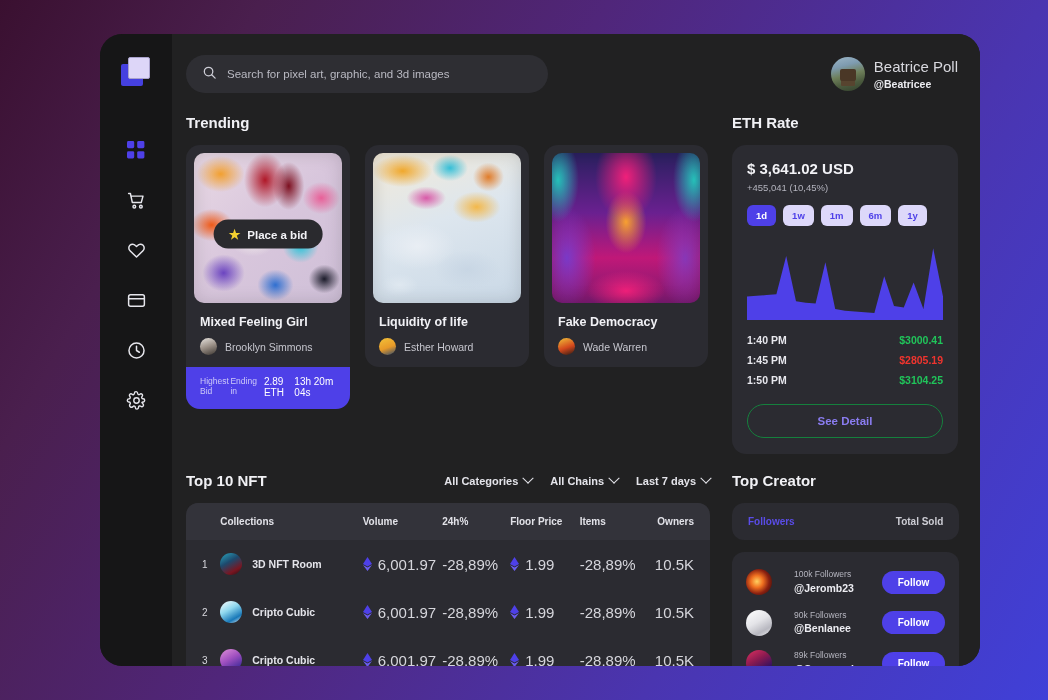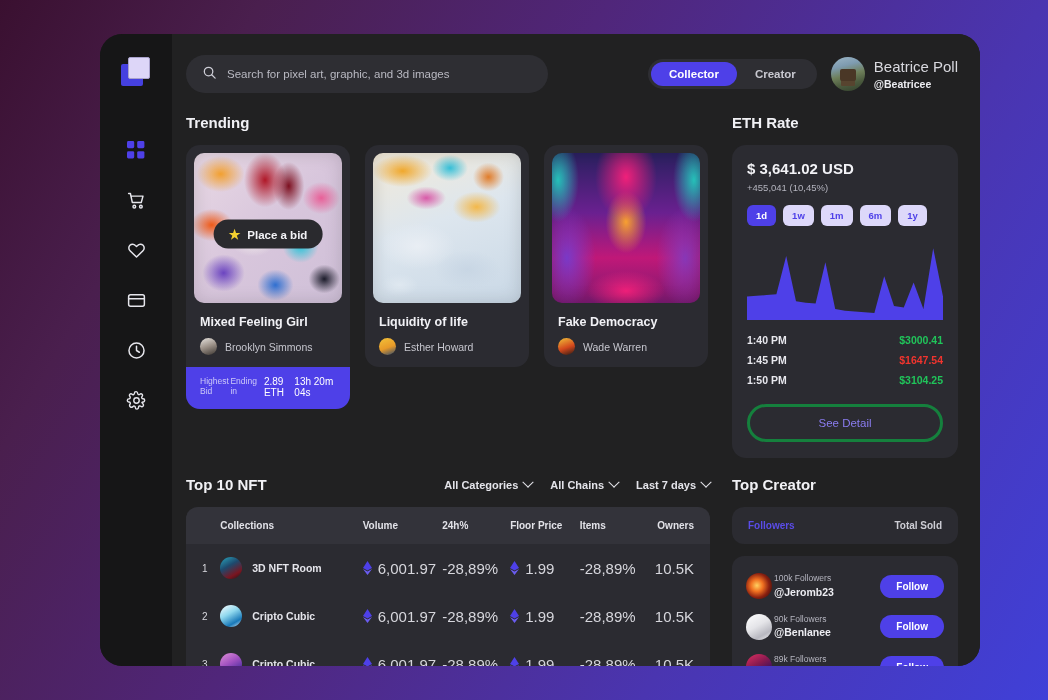--- a/index.html
+++ b/index.html
@@ -191,22 +191,22 @@
   .spark { margin-top: 16px; height: 78px; }
   .spark svg { display: block; width: 100%; height: 100%; }
   .rates { margin-top: 14px; display: flex; flex-direction: column; gap: 8px; }
   .rate-row { display: flex; justify-content: space-between; align-items: center; }
   .rate-time { font-size: 10.5px; font-weight: bold; color: #e8e8ee; }
   .rate-val { font-size: 10.5px; font-weight: bold; }
   .up { color: #20c45a; }
   .down { color: #f0342e; }
   .detail-btn {
     margin-top: 18px; width: 100%; padding: 10px 0;
-    background: transparent; border: 3px solid #15803d; border-radius: 20px;
-    color: #8a7cf0; font-size: 11.5px; font-weight: normal; cursor: pointer;
+    background: transparent; border: 1px solid #15803d; border-radius: 20px;
+    color: #8a7cf0; font-size: 11.5px; font-weight: bold; cursor: pointer;
     font-family: "Liberation Sans", sans-serif;
   }
 
   
   .table-head-row { display: flex; align-items: center; margin-bottom: 14px; }
   .filters { margin-left: auto; display: flex; gap: 18px; }
   .filter {
     font-size: 11px; font-weight: bold; color: #e4e4ea;
     display: flex; align-items: center; gap: 6px; cursor: pointer;
   }
@@ -233,21 +233,21 @@
   .eth-ico { width: 9px; height: 14px; flex-shrink: 0; }
 
   
   .creator-tabs {
     background: #2b2b31; border-radius: 12px; padding: 13px 16px;
     display: flex; justify-content: space-between; margin-bottom: 12px;
   }
   .ctab { font-size: 10px; font-weight: bold; color: #cdcdd4; cursor: pointer; }
   .ctab.active { color: #5a4ce8; }
   .creator-list { background: #2b2b31; border-radius: 12px; padding: 10px 14px; }
-  .creator-row { display: flex; align-items: center; gap: 2px; padding: 7px 0; }
+  .creator-row { display: flex; align-items: center; gap: 22px; padding: 7px 0; }
   .cr-av { width: 26px; height: 26px; border-radius: 50%; flex-shrink: 0; }
   .cr-1 { background: radial-gradient(circle at 42% 48%, #ffd060 0%, #f07020 30%, #8a2010 60%, #1a0a08 100%); }
   .cr-2 { background: linear-gradient(150deg,#ffffff 0%,#e4e4e8 45%,#b8b8c0 75%,#f4f4f6 100%); }
   .cr-3 { background: linear-gradient(150deg,#e03060 0%,#8a1a50 40%,#2a1060 78%,#120a30 100%); }
   .cr-txt { line-height: 1.4; flex: 1; }
   .cr-followers { font-size: 8.5px; color: #b6b6c0; }
   .cr-handle { font-size: 10.5px; color: #ededf2; font-weight: bold; }
   .follow-btn {
     background: #4e40e8; color: #fff; border: none; border-radius: 14px;
     padding: 6px 16px; font-size: 10px; font-weight: bold; cursor: pointer;
@@ -329,24 +329,20 @@
         <span>
           <svg width="15" height="15" viewBox="0 0 24 24" fill="none" stroke="#cdcdd6" stroke-width="2" stroke-linecap="round">
               <circle cx="10.5" cy="10.5" r="6.8"></circle>
               <path d="M15.6 15.6 21 21"></path>
             </svg>
         </span>
         <input type="text" placeholder="Search for pixel art, graphic, and 3d images" style="">
       </div>
 
       <div class="header-right">
-        <div class="segmented">
-          <div class="seg active">Collector</div>
-          <div class="seg">Creator</div>
-        </div>
         <div class="profile">
           <div class="avatar-lg"></div>
           <div class="profile-txt">
             <div class="profile-name">Beatrice Poll</div>
             <div class="profile-handle">@Beatricee</div>
           </div>
         </div>
       </div>
     </div>
 
@@ -428,21 +424,21 @@
             </svg>
           </div>
 
           <div class="rates">
             <div class="rate-row">
               <span class="rate-time">1:40 PM</span>
               <span class="rate-val up">$3000.41</span>
             </div>
             <div class="rate-row">
               <span class="rate-time">1:45 PM</span>
-              <span class="rate-val down">$1647.54</span>
+              <span class="rate-val down">$2805.19</span>
             </div>
             <div class="rate-row">
               <span class="rate-time">1:50 PM</span>
               <span class="rate-val up">$3104.25</span>
             </div>
           </div>
 
           <button class="detail-btn">See Detail</button>
         </div>
       </div>

